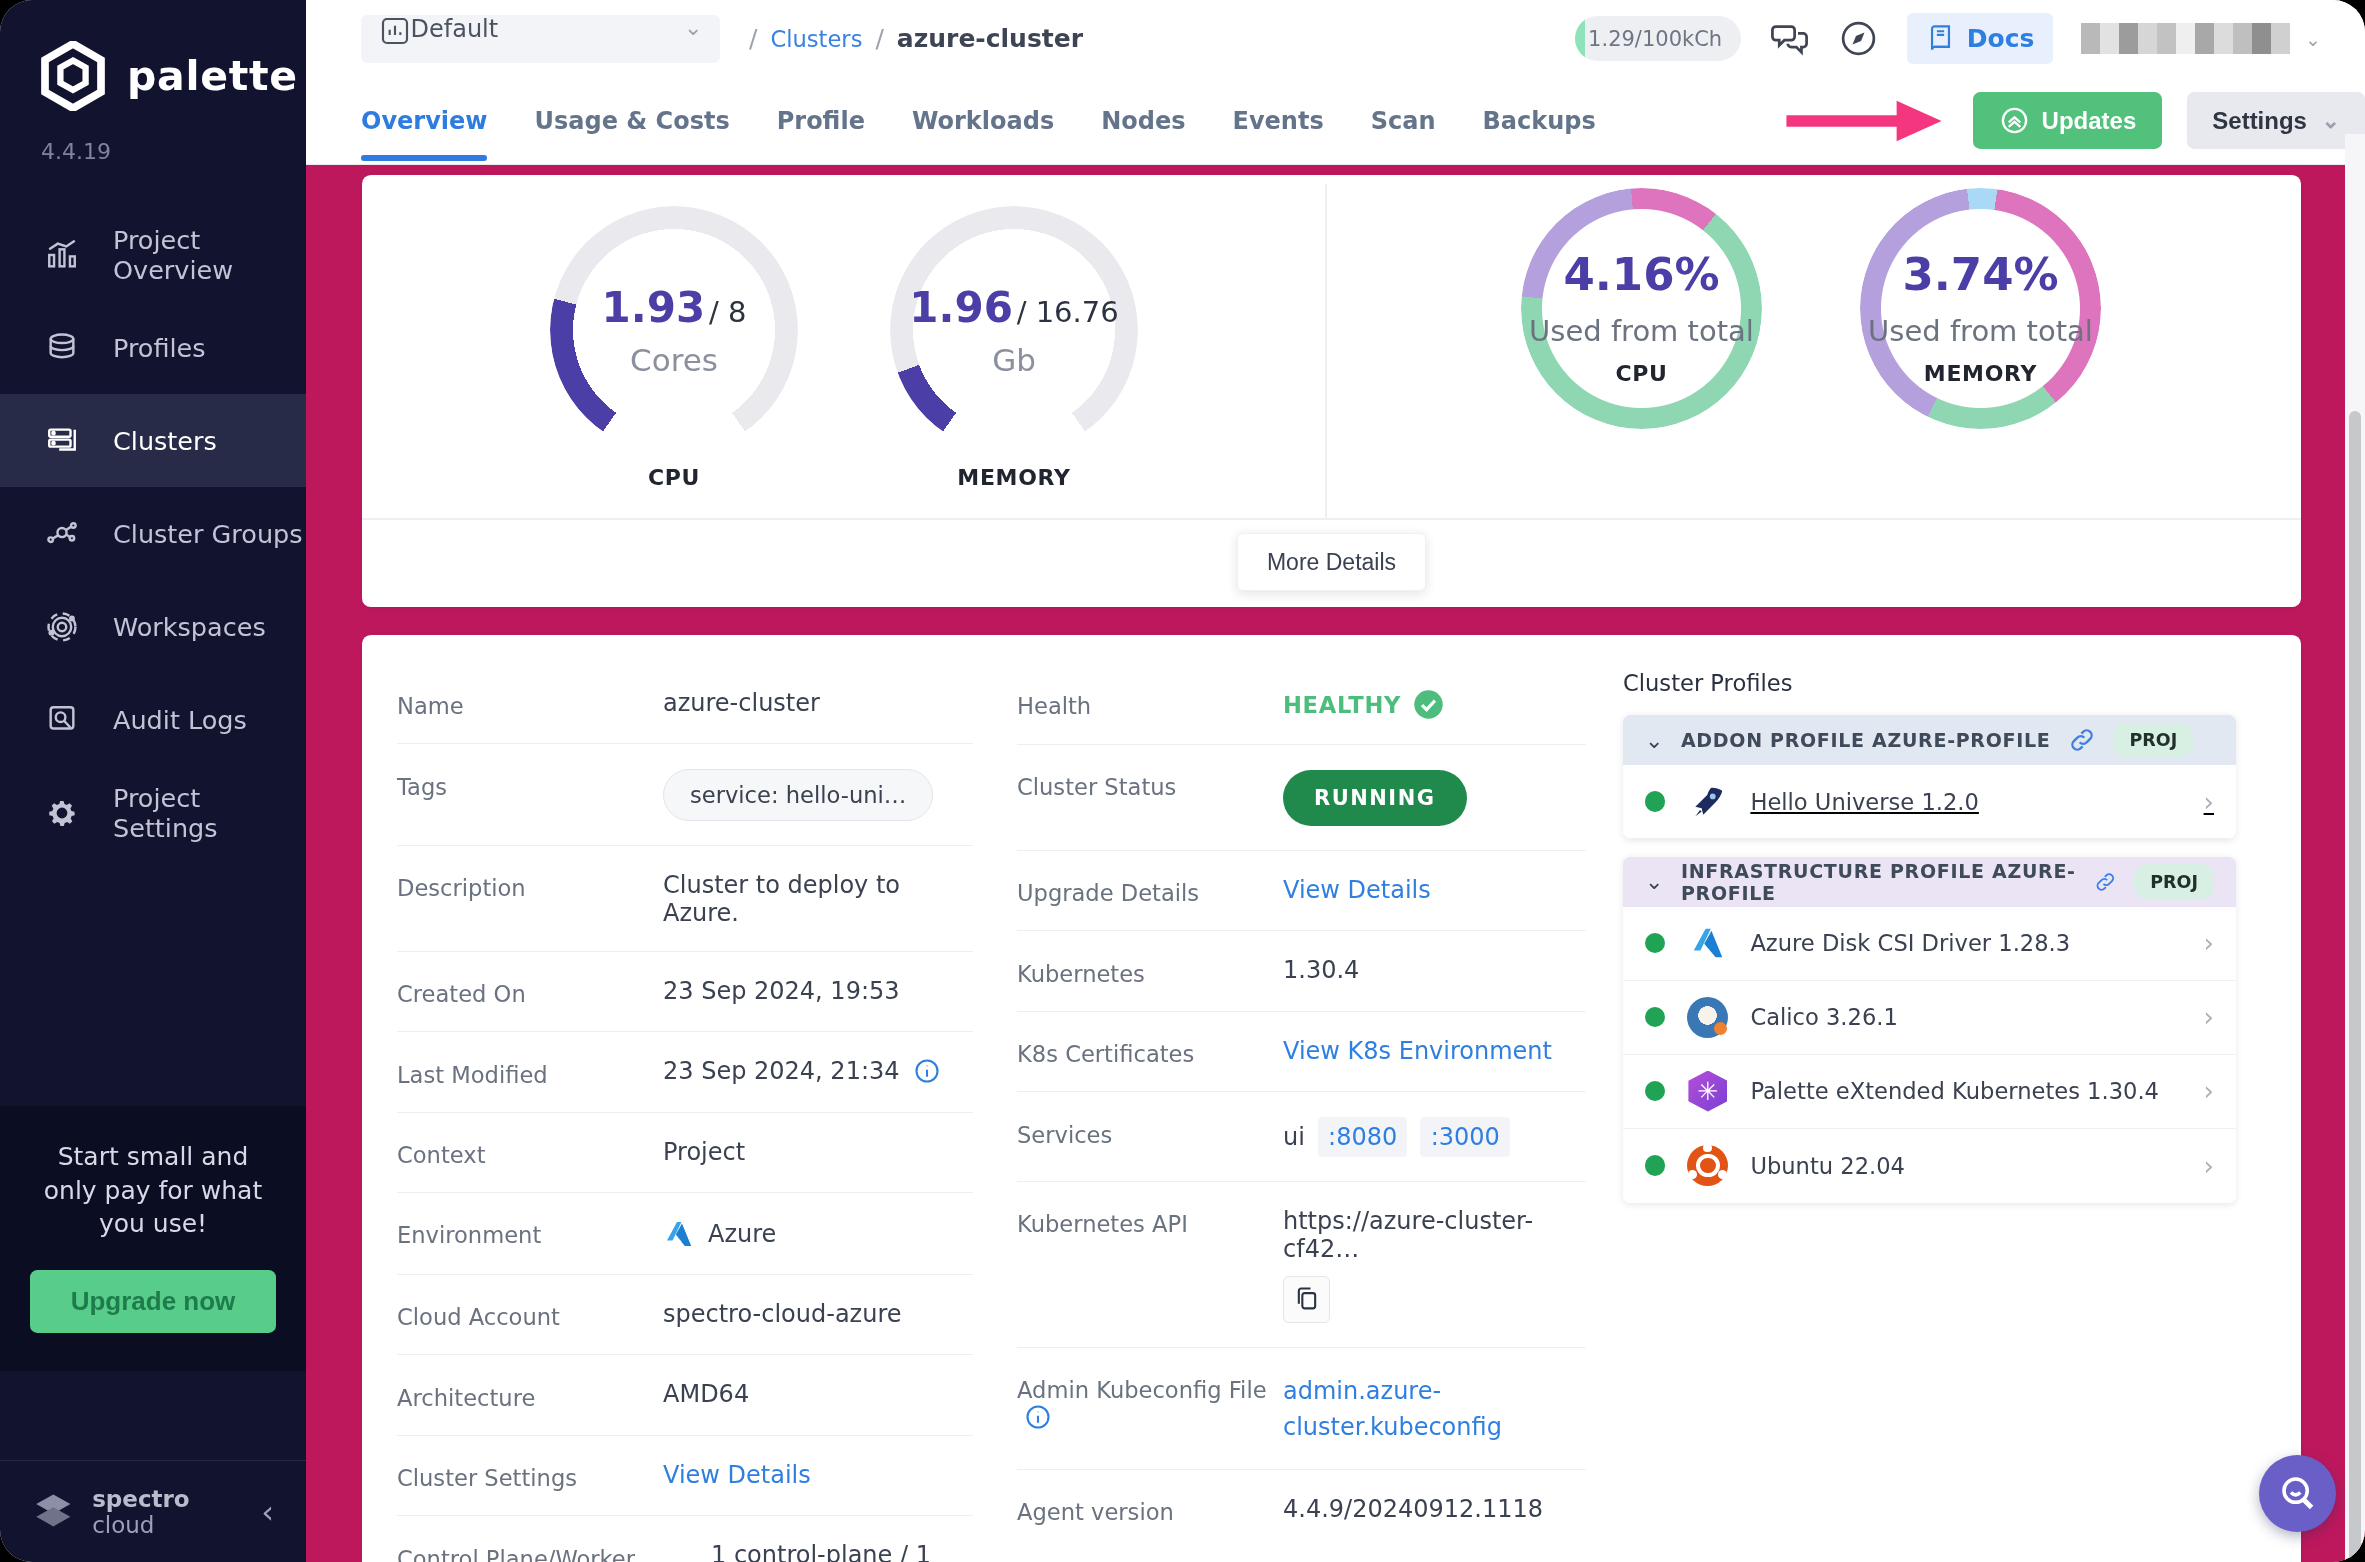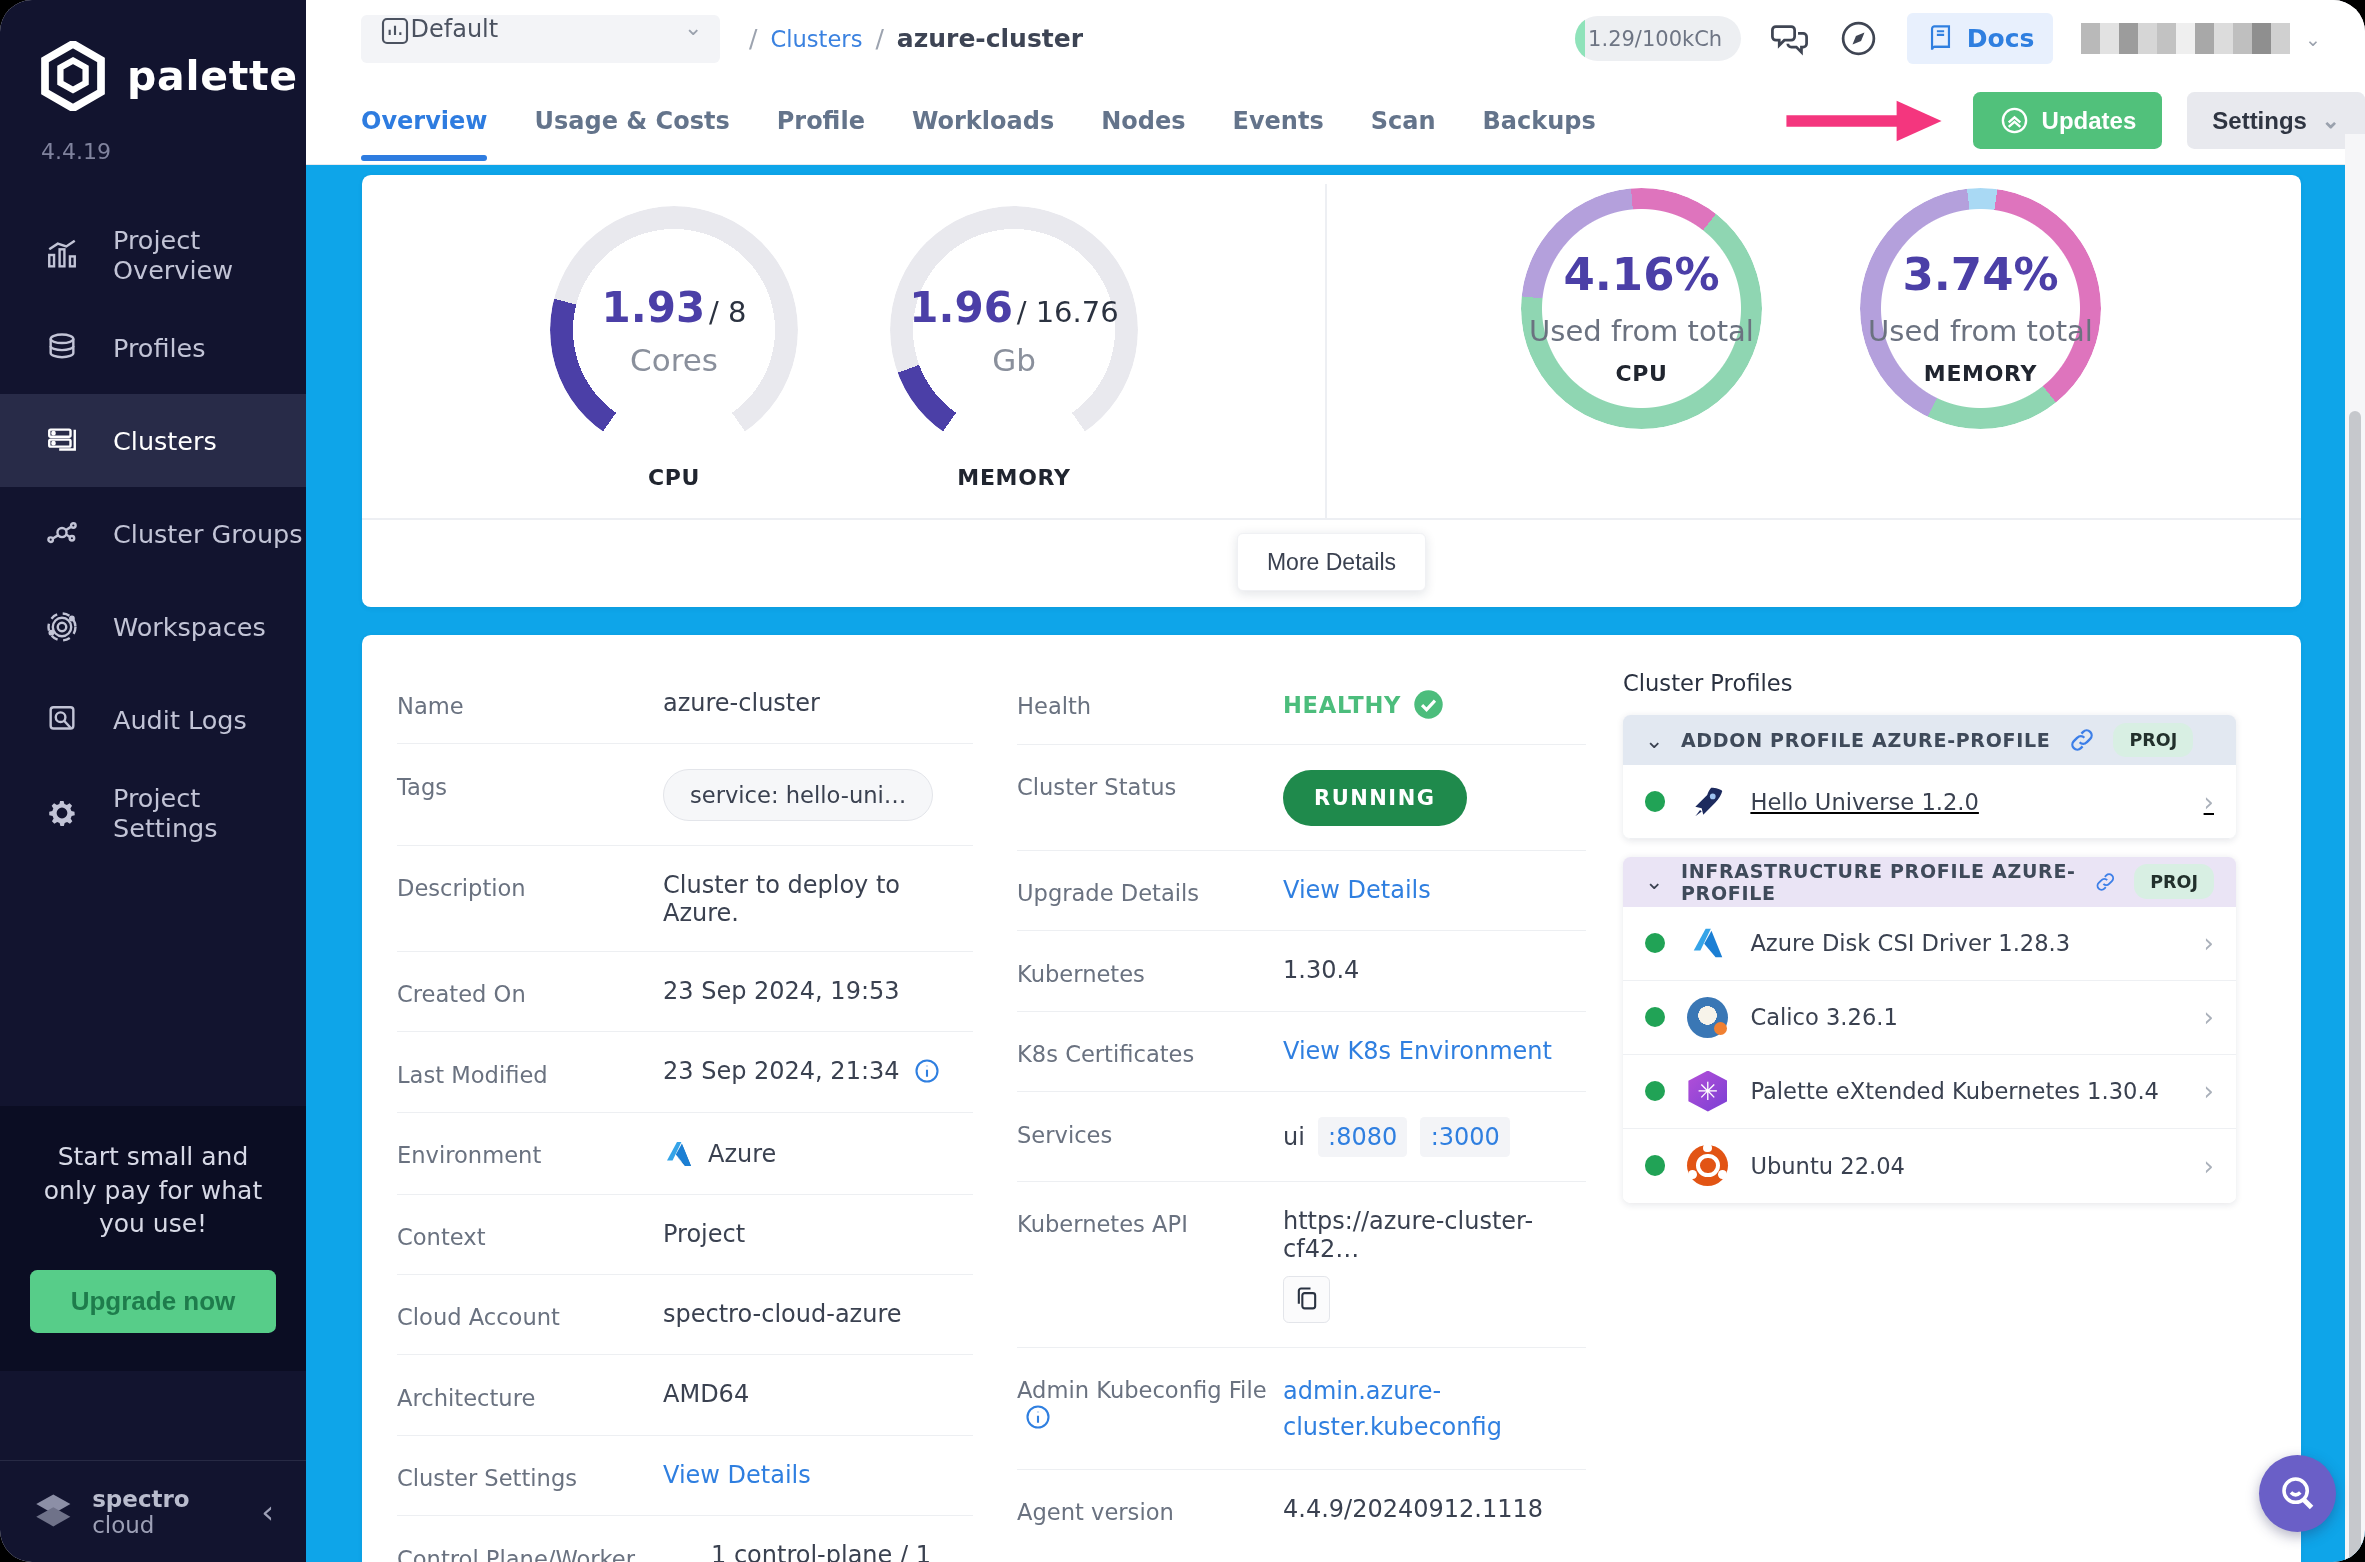--- a/index.html
+++ b/index.html
@@ -49,21 +49,21 @@
   .tabs { display:flex; gap:47px; margin-left:55px; }
   .tab { position:relative; font-size:24px; font-weight:600; color:#64748b; padding:26px 0; cursor:pointer; }
   .tab.active { color:#2e7ce0; }
   .tab.active::after { content:""; position:absolute; left:0; right:0; bottom:0; height:5.1px; border-radius:2.9px; background:#2e7ce0; }
   .tab-actions { margin-left:auto; display:flex; align-items:center; gap:25px; }
   .updates-btn { display:flex; align-items:center; gap:11.7px; background:#51c17b; color:#fff; font-size:24px; font-weight:600; height:57px; padding:0 26px; border-radius:7.3px; border:none; cursor:pointer; }
   .settings-btn { display:flex; align-items:center; gap:14.6px; background:#e8e9ee; color:#2f3542; font-size:24px; font-weight:600; height:57px; padding:0 25px; border-radius:7.3px; border:none; cursor:pointer; }
   .arrow-annot { width:168px; height:58px; }
 
   
-  .content { position:absolute; left:306px; top:165px; right:0; bottom:0; background:#0ea5e9; overflow:hidden; }
+  .content { position:absolute; left:306px; top:165px; right:0; bottom:0; background:#be185d; overflow:hidden; }
   .card { position:absolute; background:#fff; border-radius:8.8px; box-shadow:0 1.5px 5.8px rgba(20,30,60,.06); }
   .card1 { left:56px; top:10.2px; width:1939px; height:432px; }
   .vdiv { position:absolute; left:963px; top:8.8px; height:334px; width:1.5px; background:#edeff3; }
   .hdiv { position:absolute; left:0; right:0; top:343px; height:1.5px; background:#edeff3; }
   .more-wrap { position:absolute; left:0; right:0; top:343px; height:88px; display:flex; align-items:center; justify-content:center; }
   .more-btn { background:#fff; border:0.7px solid #f0f1f4; box-shadow:0 2.9px 10.2px rgba(20,30,60,.12); border-radius:5.8px; padding:14.6px 29px; font-size:23px; color:#3a4150; cursor:pointer; }
 
   .gauge { position:absolute; width:248px; height:248px; }
   .gauge .ring { position:absolute; inset:0; border-radius:50%;
     -webkit-mask:radial-gradient(circle, transparent 0 101px, #000 101px 124px); mask:radial-gradient(circle, transparent 0 101px, #000 101px 124px); }
@@ -379,33 +379,33 @@
             <span class="rlabel">Last Modified</span>
             <span class="rvalue">
               <span>23 Sep 2024, 21:34</span>
           <svg class="info-i" viewBox="0 0 24 24" fill="none" stroke="#2f7fe0" stroke-width="1.8">
                 <circle cx="12" cy="12" r="9"></circle>
                 <path d="M12 11v6M12 7.5v.5"></path>
               </svg>
             </span>
           </div>
         <div class="row">
+            <span class="rlabel">Context</span>
+            <span class="rvalue">Project</span>
+          </div>
+        <div class="row">
             <span class="rlabel">Environment</span>
             <span class="rvalue">
           <svg viewBox="0 0 24 24" style="width:32px;height:32px;">
                 <polygon points="13.8,3 7.2,16.8 3,16.8 10.5,3" fill="#35a4e8"></polygon>
                 <polygon points="14.5,5.5 21,21 16.5,21 10,13.5 14.8,18.7 11.2,12.6" fill="#0b62a8"></polygon>
                 <polygon points="14.2,4.2 21,21 16.8,21 9.6,12.4" fill="#1b7fd4"></polygon>
               </svg>
           <span>Azure</span>
             </span>
-          </div>
-        <div class="row">
-            <span class="rlabel">Context</span>
-            <span class="rvalue">Project</span>
           </div>
         <div class="row">
             <span class="rlabel">Cloud Account</span>
             <span class="rvalue">spectro-cloud-azure</span>
           </div>
         <div class="row">
             <span class="rlabel">Architecture</span>
             <span class="rvalue">AMD64</span>
           </div>
         <div class="row">

